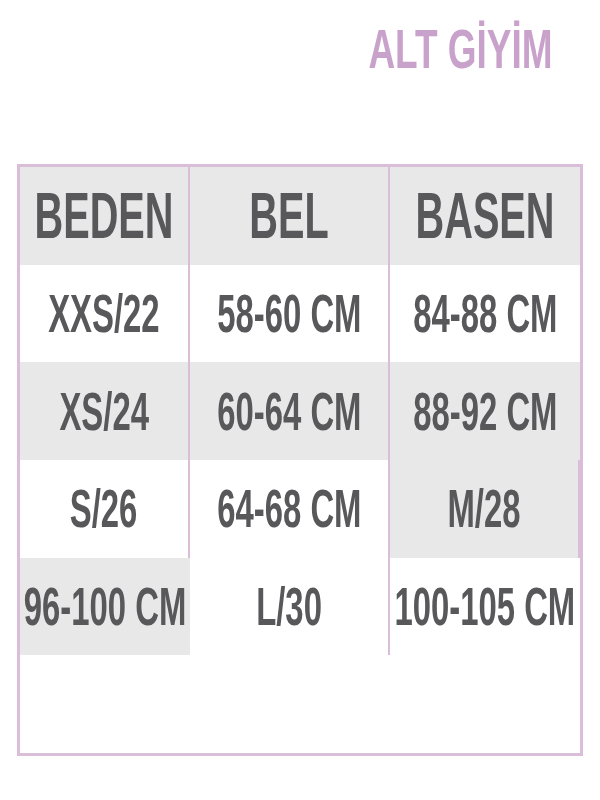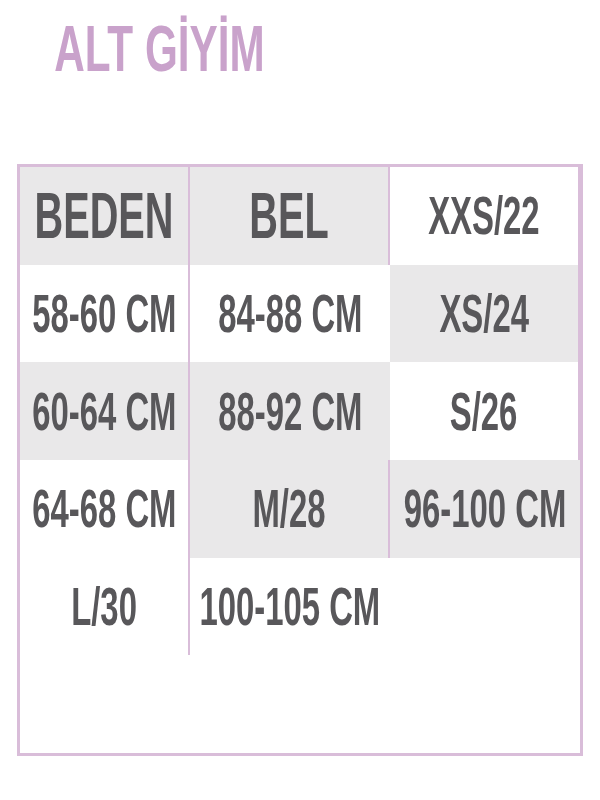--- a/index.html
+++ b/index.html
@@ -22,26 +22,26 @@
   .cond {
     display: inline-block;
     transform: scaleX(0.62);
     transform-origin: 50% 50%;
     white-space: nowrap;
     font-weight: bold;
   }
   .title {
     position: absolute;
     top: 20px;
-    left: 0;
+    left: 12px;
     right: 0;
-    text-align: left;
+    text-align: right;
     color: var(--title-color, #c9a2cb);
     line-height: 58px;
-    font-size: 64px;
+    font-size: 56px;
   }
   .title .cond { transform: scaleX(0.66); }
   .size-table {
     position: absolute;
     left: 17px;
     top: 164px;
     width: 566px;
     height: 592px;
     border: 3px solid var(--border-color, #d9bdd9);
     display: grid;
@@ -68,20 +68,23 @@
   <div><span class="cond">ALT GİYİM</span></div>
 </div>
 
 <div class="size-table">
 
   <div class="cell c0 header-cell row-stripe">
       <span class="cond">BEDEN</span>
     </div>
   <div class="cell c1 header-cell row-stripe">
       <span class="cond">BEL</span>
+    </div>
+  <div class="cell c2 header-cell row-stripe">
+      <span class="cond">BASEN</span>
     </div>
 
   <div class="cell c0 data-cell">
       <span class="cond">XXS/22</span>
     </div>
   <div class="cell c1 data-cell">
       <span class="cond">58-60 CM</span>
     </div>
   <div class="cell c2 data-cell">
       <span class="cond">84-88 CM</span>

